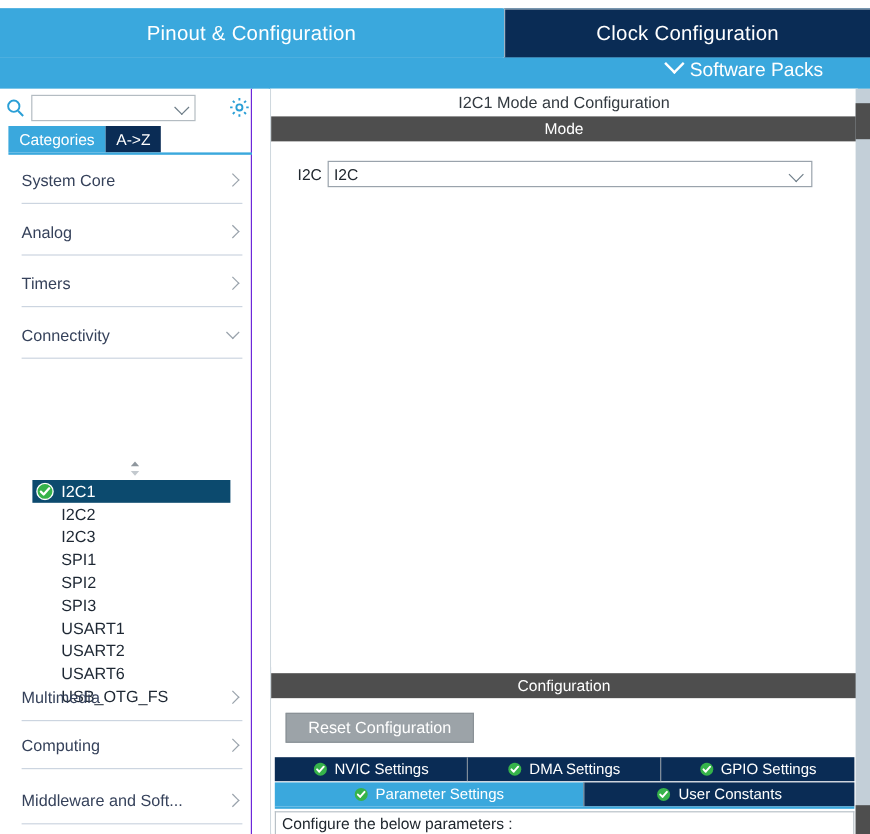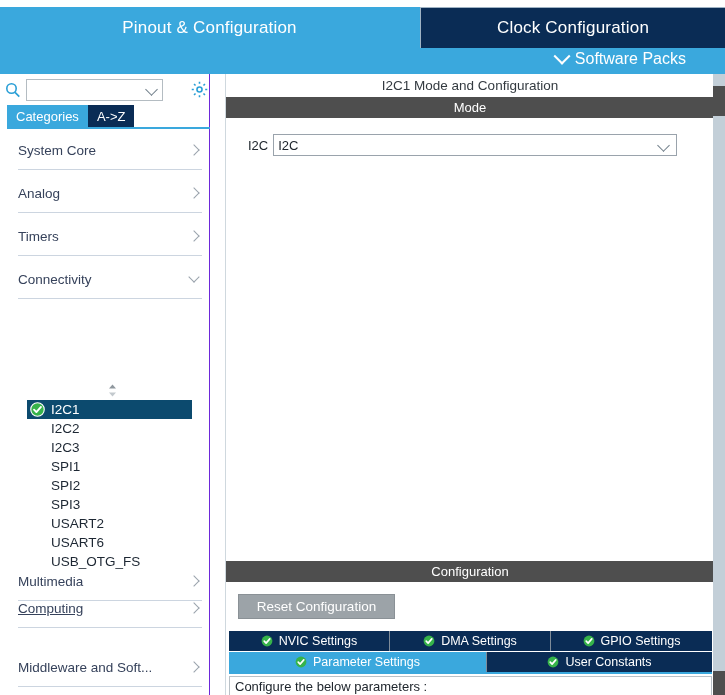--- a/index.html
+++ b/index.html
@@ -27,21 +27,21 @@
     border-top: 1px solid #9fb3c4; border-left: 1px solid #9fb3c4;
   }
 
   
   .packsrow {
     position: absolute; left: 0; top: 48px; width: 725px; height: 26px;
     background: #3aa8dd;
   }
   .packs-link {
     position: absolute; right: 39px; top: 2px;
-    display: flex; align-items: center; gap: 7px;
+    display: flex; gap: 7px;
     font-size: 16px; color: #ffffff;
   }
   .chev-down-w {
     display: inline-block; width: 12px; height: 12px;
     border-right: 2.4px solid #ffffff; border-bottom: 2.4px solid #ffffff;
     transform: rotate(45deg) translate(-2px,-2px);
   }
 
   
   .sidebar {
@@ -317,35 +317,38 @@
       <div class="periph">
         <span>SPI1</span>
       </div>
       <div class="periph">
         <span>SPI2</span>
       </div>
       <div class="periph">
         <span>SPI3</span>
       </div>
       <div class="periph">
+        <span>USART1</span>
+      </div>
+      <div class="periph">
         <span>USART2</span>
       </div>
       <div class="periph">
         <span>USART6</span>
       </div>
       <div class="periph">
         <span>USB_OTG_FS</span>
       </div>
     </div>
 
     <div class="acc" style="top:488px;">
       <span>Multimedia</span>
       <span class="chev-r"></span>
     </div>
-    <div class="acc" style="top:515px;text-decoration:underline;">
+    <div class="acc" style="top:528px;">
       <span>Computing</span>
       <span class="chev-r"></span>
     </div>
     <div class="acc" style="top:574px;">
       <span>Middleware and Soft...</span>
       <span class="chev-r"></span>
     </div>
   </div>
 
   <div class="splitter"></div>

